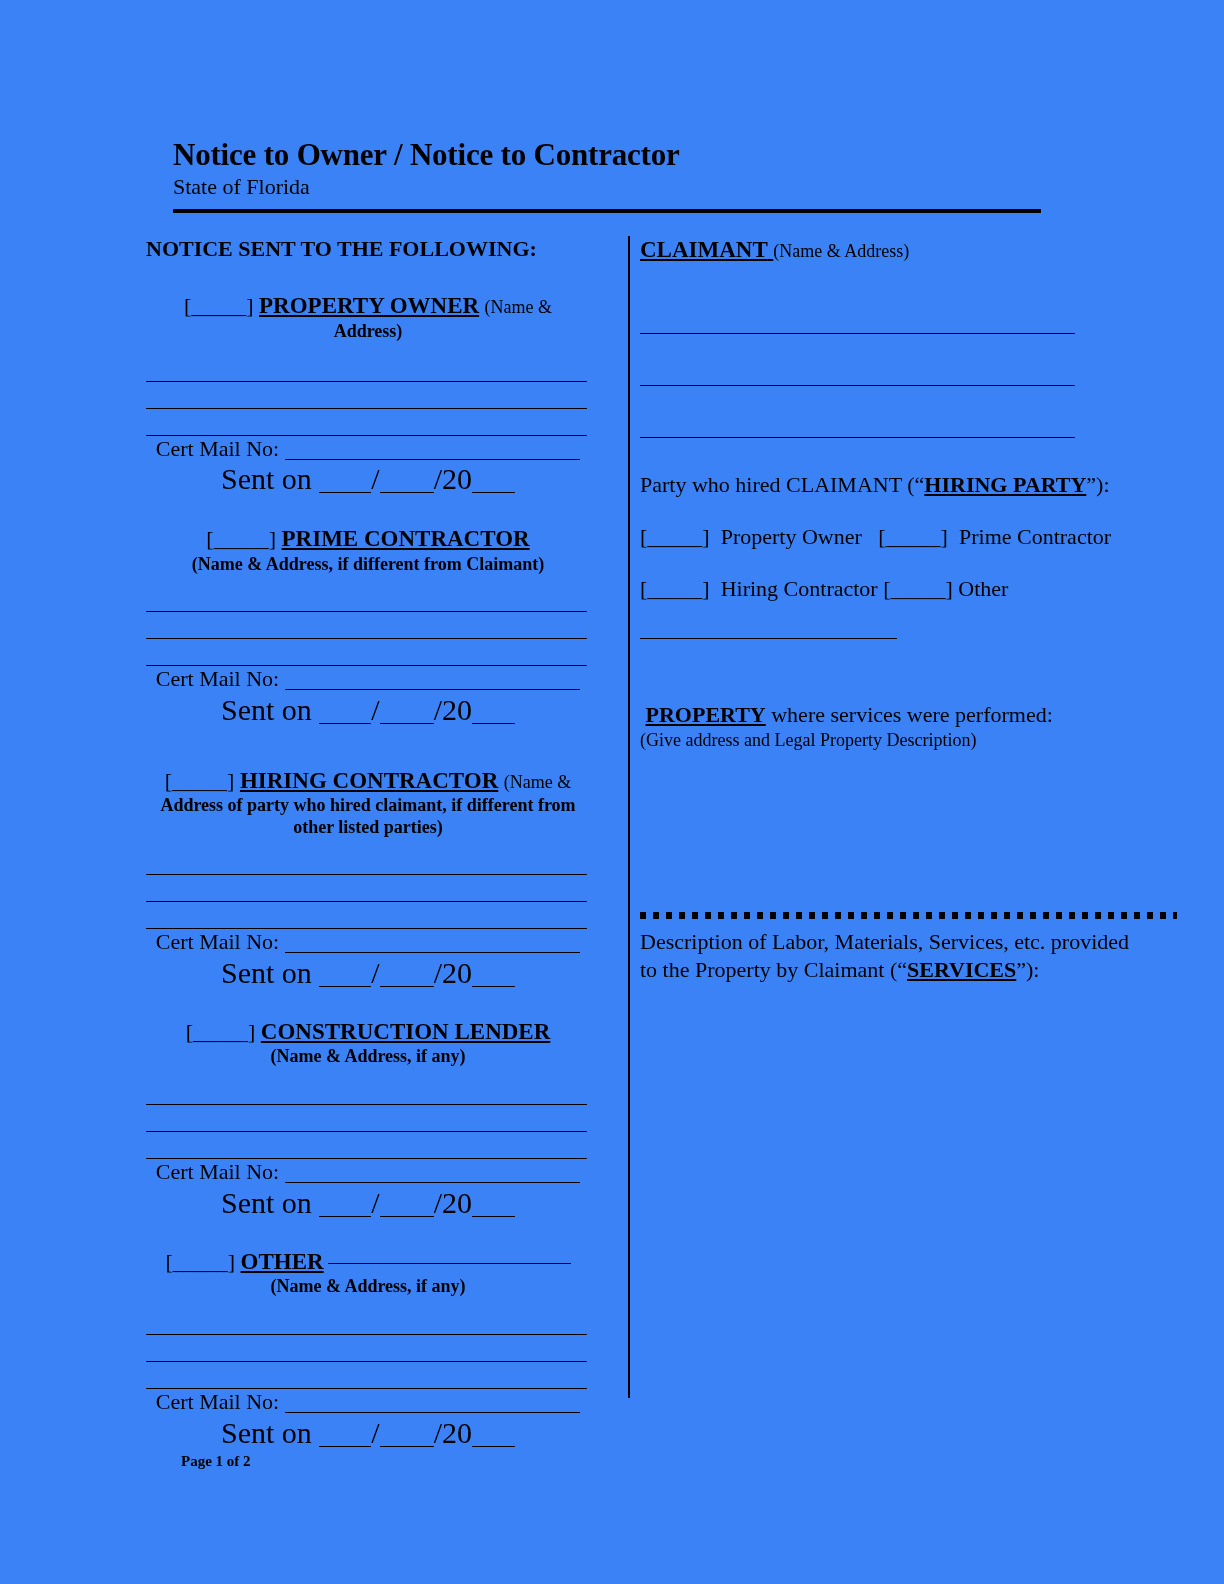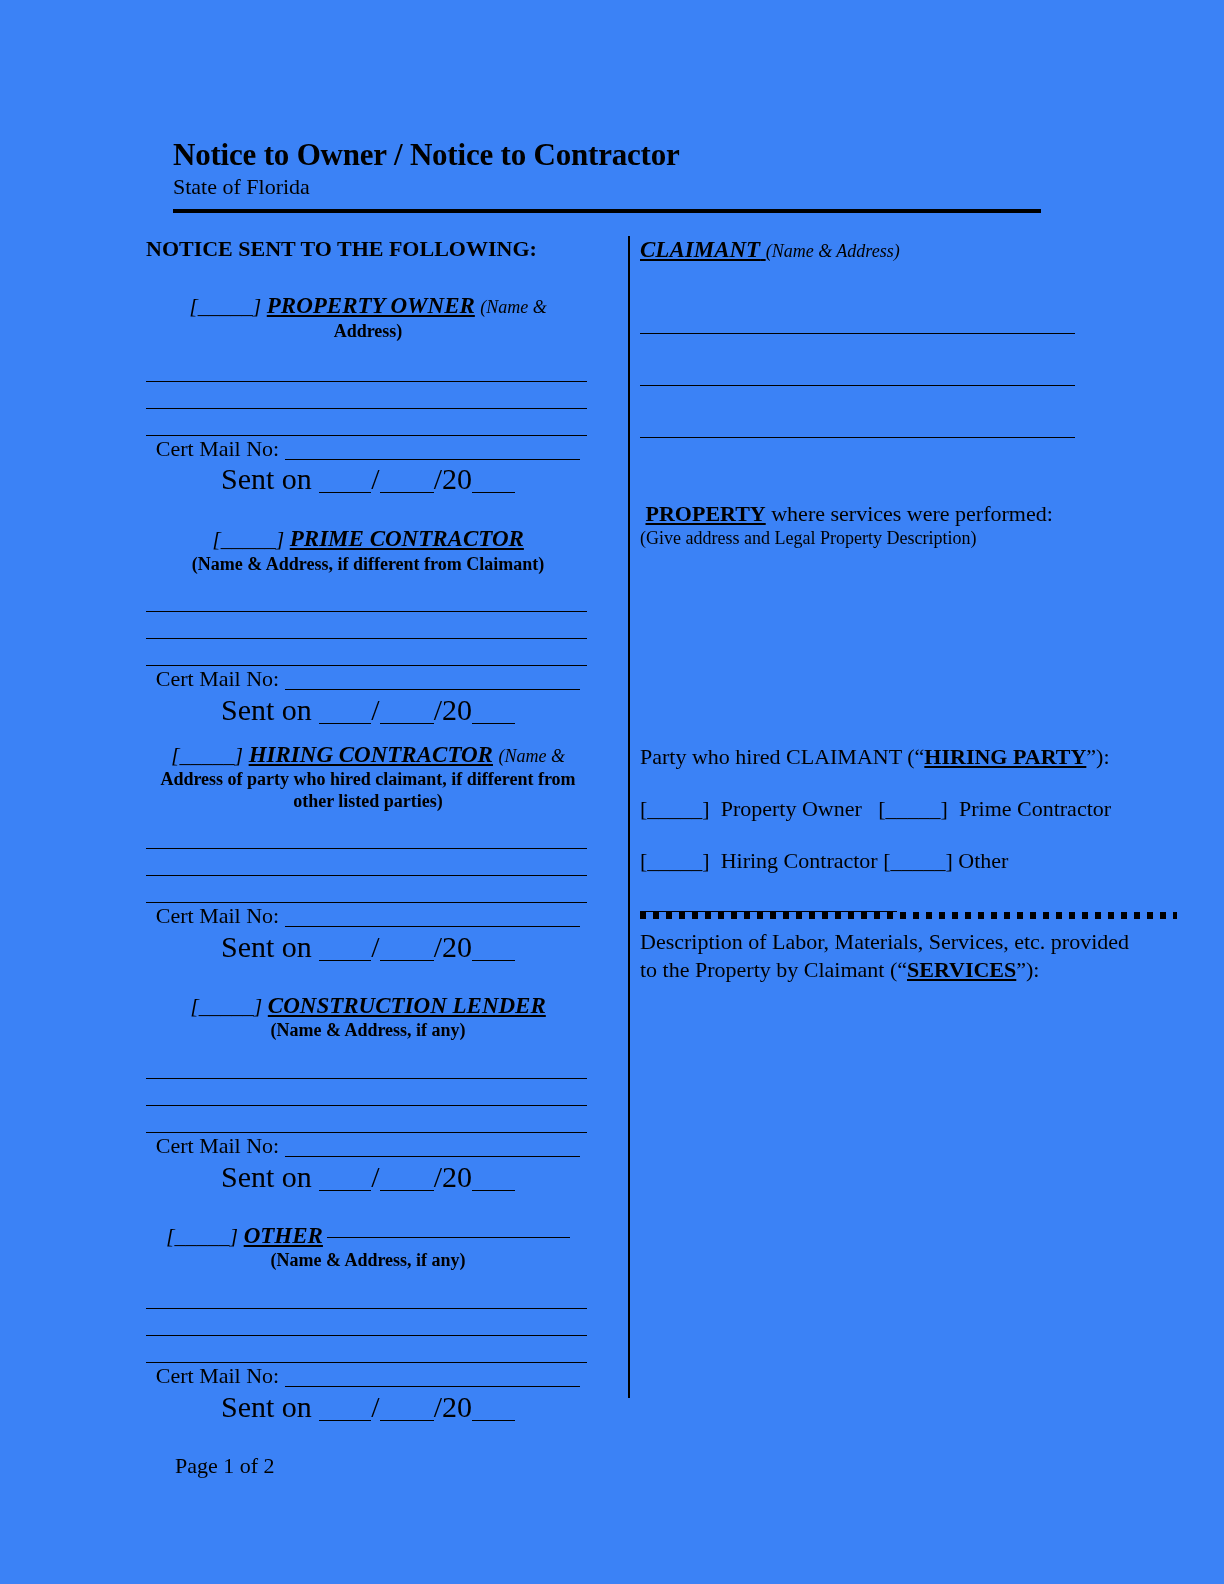--- a/index.html
+++ b/index.html
@@ -85,21 +85,20 @@
     line-height: 1.22;
   }
   .u { text-decoration: underline; }
   .bu { font-weight: bold; text-decoration: underline; }
 
   
   .party-block { position: relative; text-align: center; }
   .party-head {
     font-size: 22px;
     line-height: 1.24;
-    font-style: italic;
   }
   .party-head .box {
     font-weight: normal;
     letter-spacing: 0px;
   }
   .party-head .name {
     font-weight: bold;
     text-decoration: underline;
     font-size: 23px;
   }
@@ -193,24 +192,24 @@
     background-image: repeating-linear-gradient(
       to right,
       #000 0px, #000 6px,
       transparent 6px, transparent 13px
     );
   }
 
   
   .footer {
     position: absolute;
-    left: 175px;
+    left: 181px;
     top: 1453px;
-    font-size: 22px;
-    font-weight: normal;
+    font-size: 15px;
+    font-weight: bold;
   }
 </style>
 </head>
 <body>
 
 <div class="page">
 
   <div class="header">
     <div class="doc-title">Notice to Owner / Notice to Contractor</div>
     <div class="doc-subtitle">State of Florida</div>
@@ -257,21 +256,21 @@
       </div>
       <div class="cert-row">
         <span>Cert Mail No:</span><span class="fill"></span>
       </div>
       <div class="sent-row">
         <span>Sent on</span>
         <span class="u1"></span><span>/</span><span class="u2"></span><span>/20</span><span class="u3"></span>
       </div>
     </div>
 
-    <div class="party-block" style="margin-top:12px;">
+    <div class="party-block" style="margin-top:38px;">
       <div class="party-head">
         <span class="box">[_____]</span>
         <span class="name">HIRING CONTRACTOR</span>
         <span class="qual">(Name &amp;</span>
       </div>
       <div class="party-sub">Address of party who hired claimant, if different from other listed parties)</div>
       <div class="blank-lines" style="margin-top:10px;">
         <div class="bline"></div>
         <div class="bline"></div>
         <div class="bline"></div>
@@ -333,42 +332,42 @@
       <div class="party-head">
         <span class="bu" style="font-size:23px;">CLAIMANT</span><span class="u">&nbsp;</span><span class="qual">(Name &amp; Address)</span>
       </div>
       <div class="claimant-lines">
         <div class="cline"></div>
         <div class="cline"></div>
         <div class="cline"></div>
       </div>
     </div>
 
+    <div style="margin-top:33px;">
+      <div class="para">
+        <span>Party who hired CLAIMANT (“</span><span class="bu">HIRING PARTY</span><span>”):</span>
+      </div>
+
+      <div class="checkrow" style="margin-top:25px;">
+        <span class="cb">[_____]</span>&nbsp;&nbsp;<span>Property Owner</span>&nbsp;&nbsp;&nbsp;<span class="cb">[_____]</span>&nbsp;&nbsp;<span>Prime Contractor</span>
+      </div>
+
+      <div class="checkrow" style="margin-top:26px;">
+        <span class="cb">[_____]</span>&nbsp;&nbsp;<span>Hiring Contractor</span>&nbsp;<span class="cb">[_____]</span>&nbsp;<span>Other</span>
+      </div>
+
+      <div class="short-rule" style="margin-top:36px;"></div>
+    </div>
+
     <div style="margin-top:62px;">
       <div class="para">
         &nbsp;<span class="bu">PROPERTY</span><span> where services were performed:</span>
       </div>
       <div class="small-note">(Give address and Legal Property Description)</div>
       <div style="height:160px;"></div>
-    </div>
-
-    <div style="margin-top:33px;">
-      <div class="para">
-        <span>Party who hired CLAIMANT (“</span><span class="bu">HIRING PARTY</span><span>”):</span>
-      </div>
-
-      <div class="checkrow" style="margin-top:25px;">
-        <span class="cb">[_____]</span>&nbsp;&nbsp;<span>Property Owner</span>&nbsp;&nbsp;&nbsp;<span class="cb">[_____]</span>&nbsp;&nbsp;<span>Prime Contractor</span>
-      </div>
-
-      <div class="checkrow" style="margin-top:26px;">
-        <span class="cb">[_____]</span>&nbsp;&nbsp;<span>Hiring Contractor</span>&nbsp;<span class="cb">[_____]</span>&nbsp;<span>Other</span>
-      </div>
-
-      <div class="short-rule" style="margin-top:36px;"></div>
     </div>
 
     <div class="dotted-rule"></div>
 
     <div style="margin-top:9px;">
       <div class="para">Description of Labor, Materials, Services, etc. provided</div>
       <div class="para">
         <span>to the Property by Claimant (“</span><span class="bu">SERVICES</span><span>”):</span>
       </div>
       <div style="height:240px;"></div>

